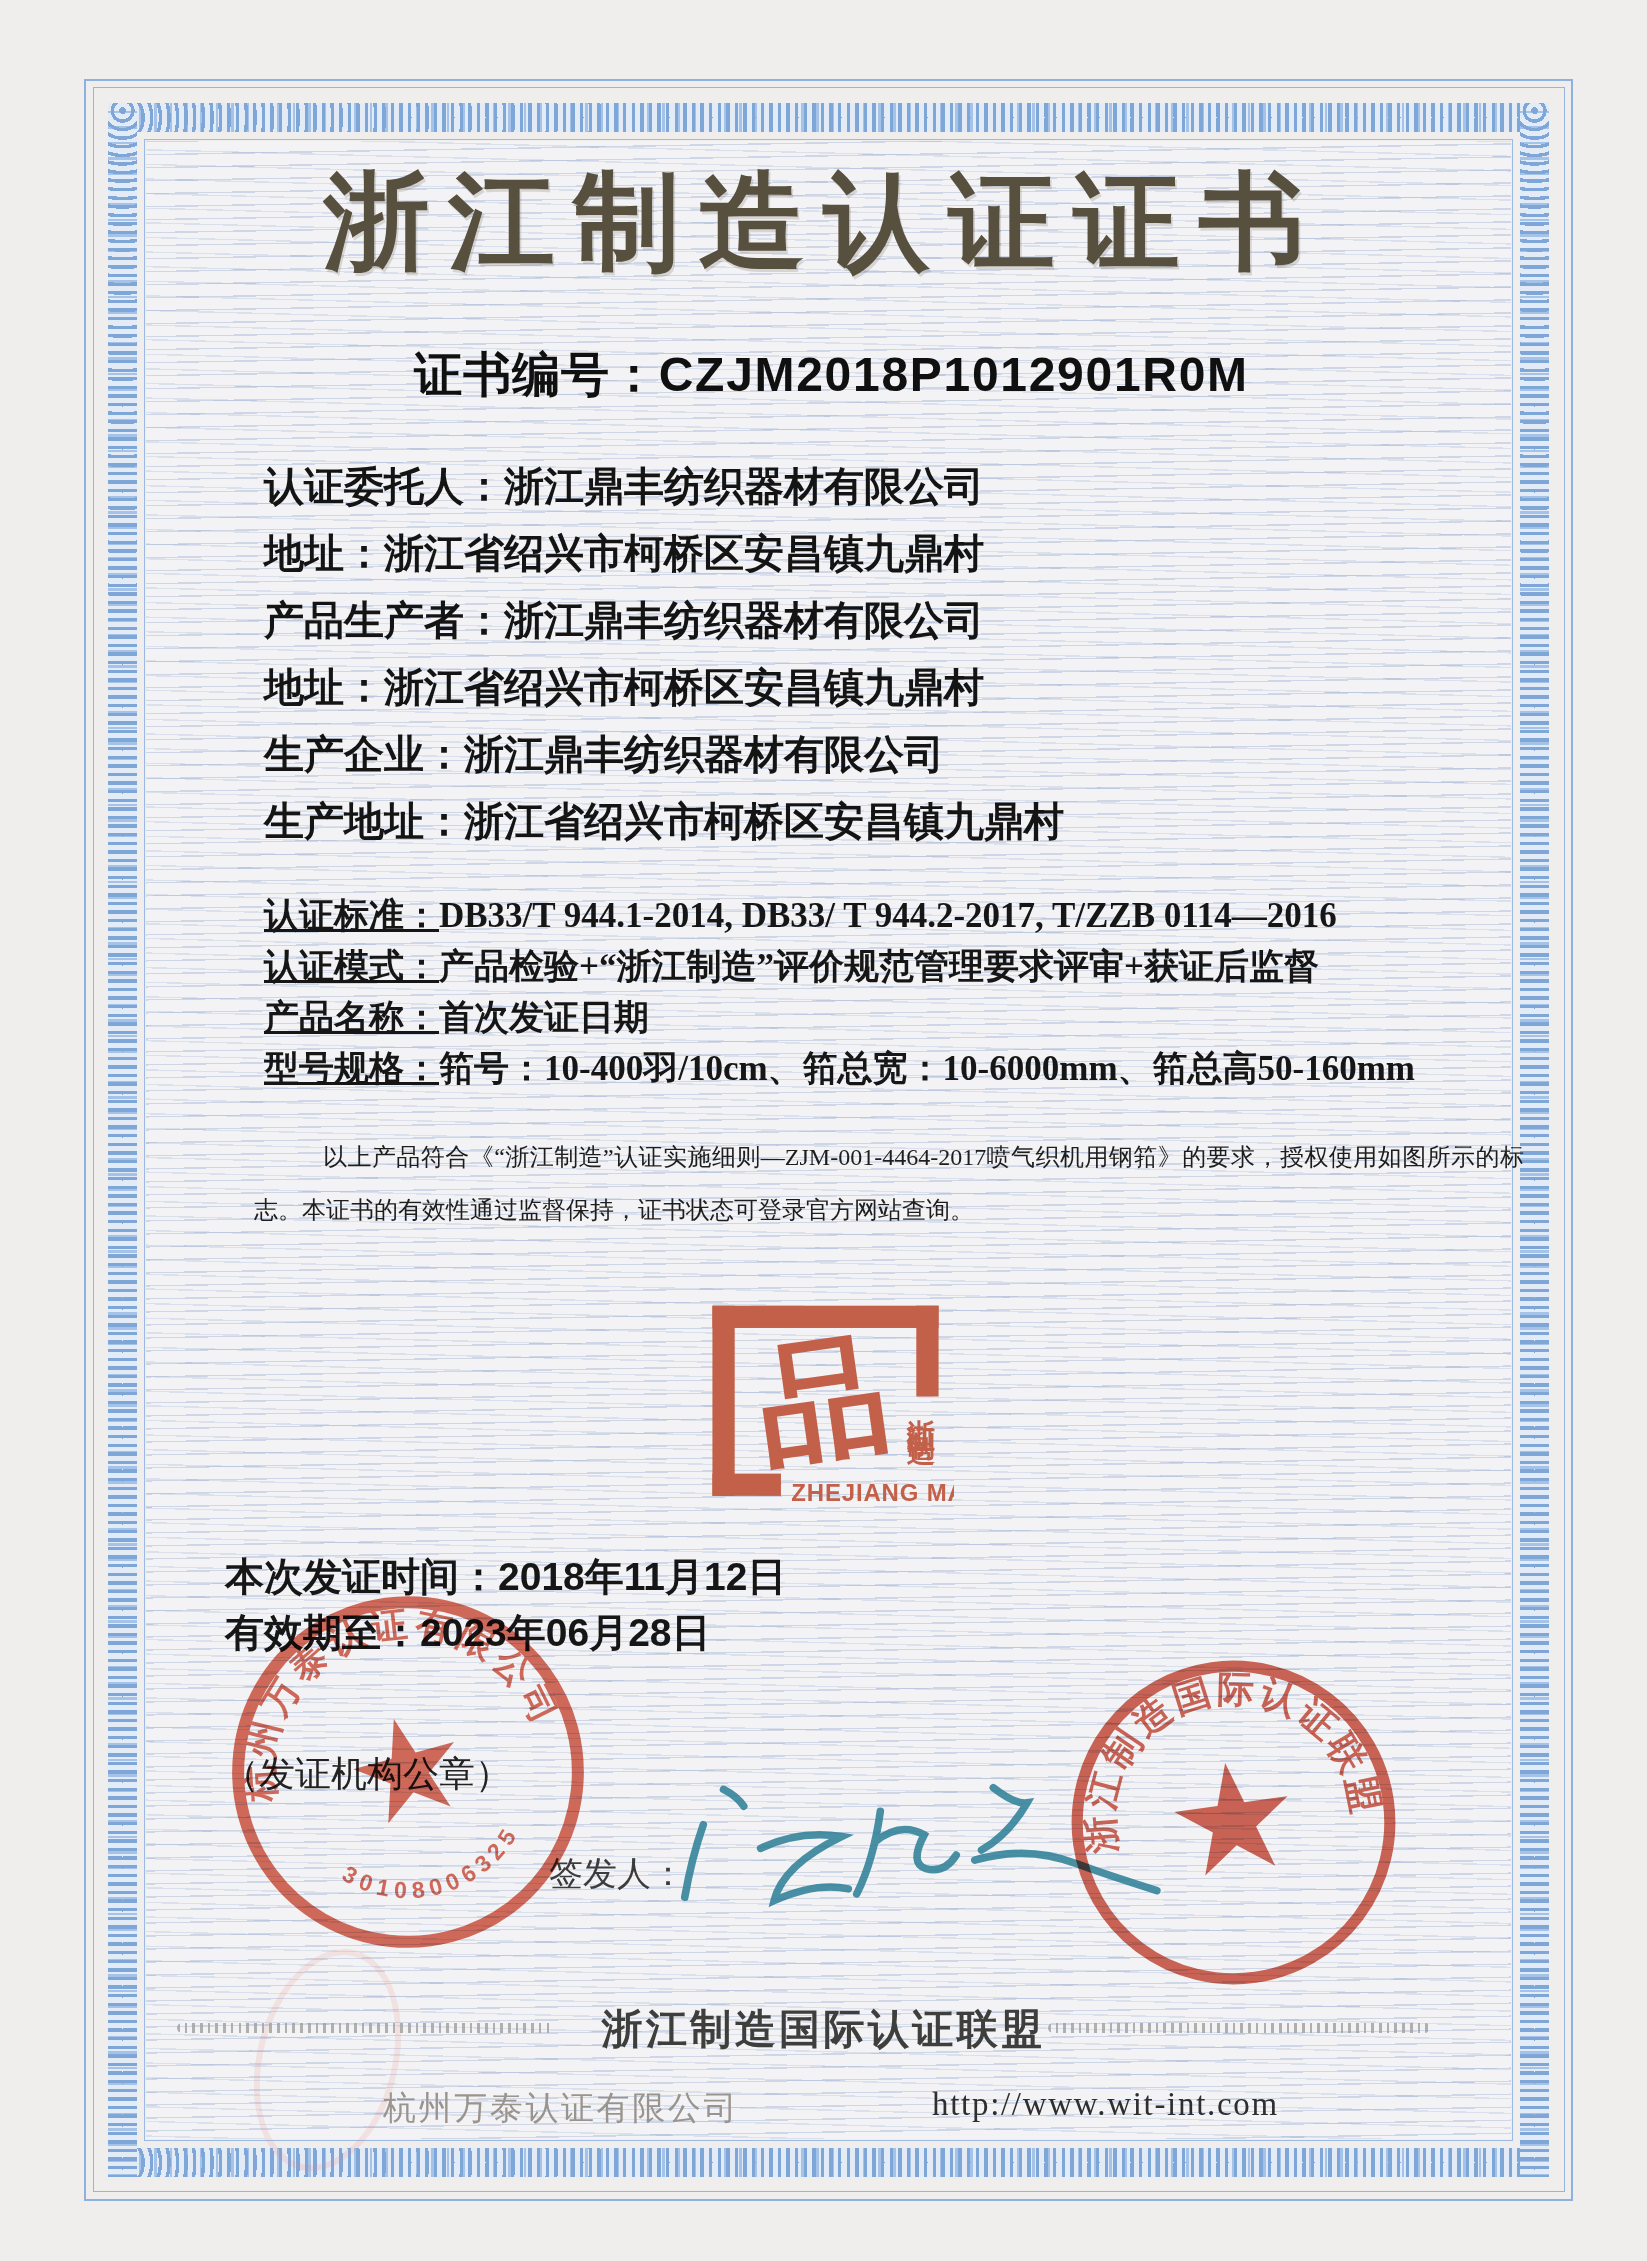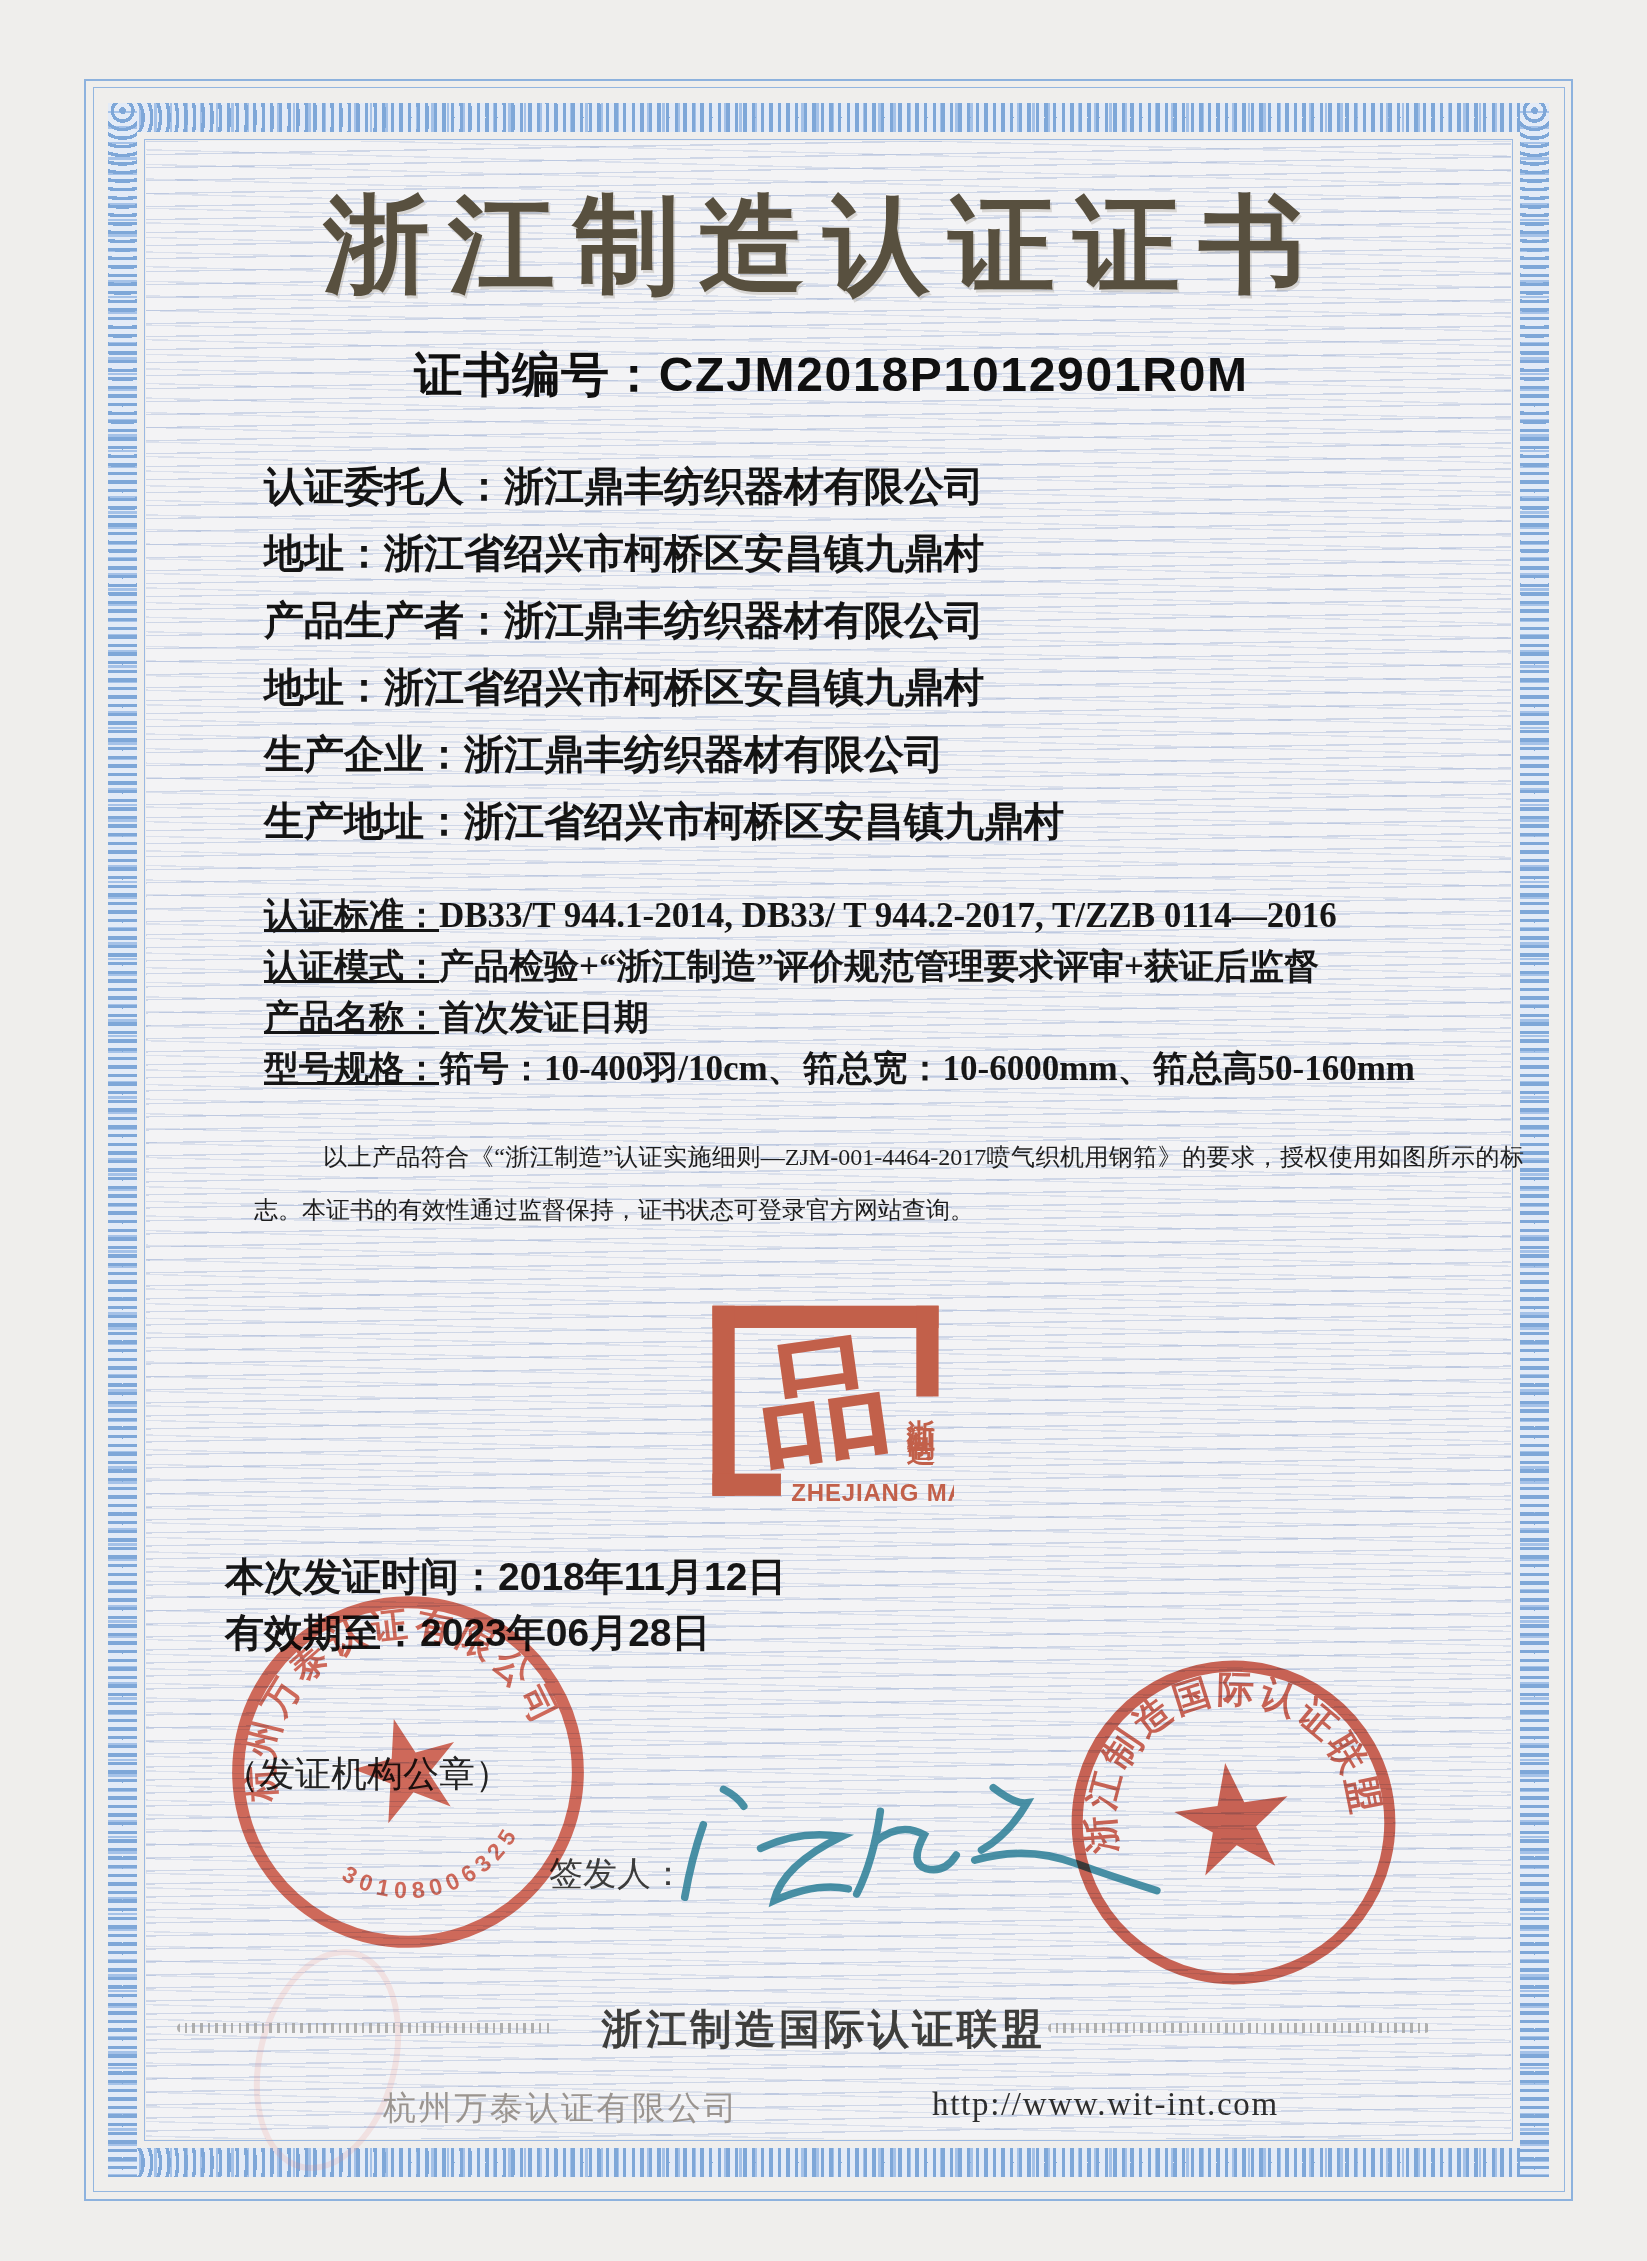--- a/index.html
+++ b/index.html
@@ -35,21 +35,20 @@
     background-image:
       repeating-linear-gradient(179deg, rgba(122,148,198,0.30) 0 1.4px, rgba(0,0,0,0) 1.4px 13px),
       repeating-linear-gradient(181.5deg, rgba(122,148,198,0.20) 0 1.4px, rgba(0,0,0,0) 1.4px 14.6px);
   }
   
   .title{
     position:absolute;left:0;right:0;top:151px;text-align:center;
     font-family:"DejaVu Serif","Liberation Serif",serif;
     font-weight:700;font-size:106px;letter-spacing:19px;color:#58503f;
     text-shadow:1.7px 2.6px 0 rgba(88,80,63,0.18);
-    margin-top:23px;
   }
   .cert-no{
     position:absolute;left:0;right:0;top:343px;text-align:center;
     font-size:48px;font-weight:700;color:#101010;letter-spacing:0.9px;padding-left:16px;
   }
   .cert-no .code{font-family:"Liberation Sans",sans-serif;letter-spacing:1.7px;}
   .info-list{position:absolute;left:264px;top:453px;}
   .info-line{height:67px;line-height:67px;font-size:40px;font-weight:700;color:#141414;white-space:nowrap;}
   .details-list{position:absolute;left:264px;top:889px;}
   .detail-line{height:51px;line-height:51px;font-size:35px;color:#161616;white-space:nowrap;}

